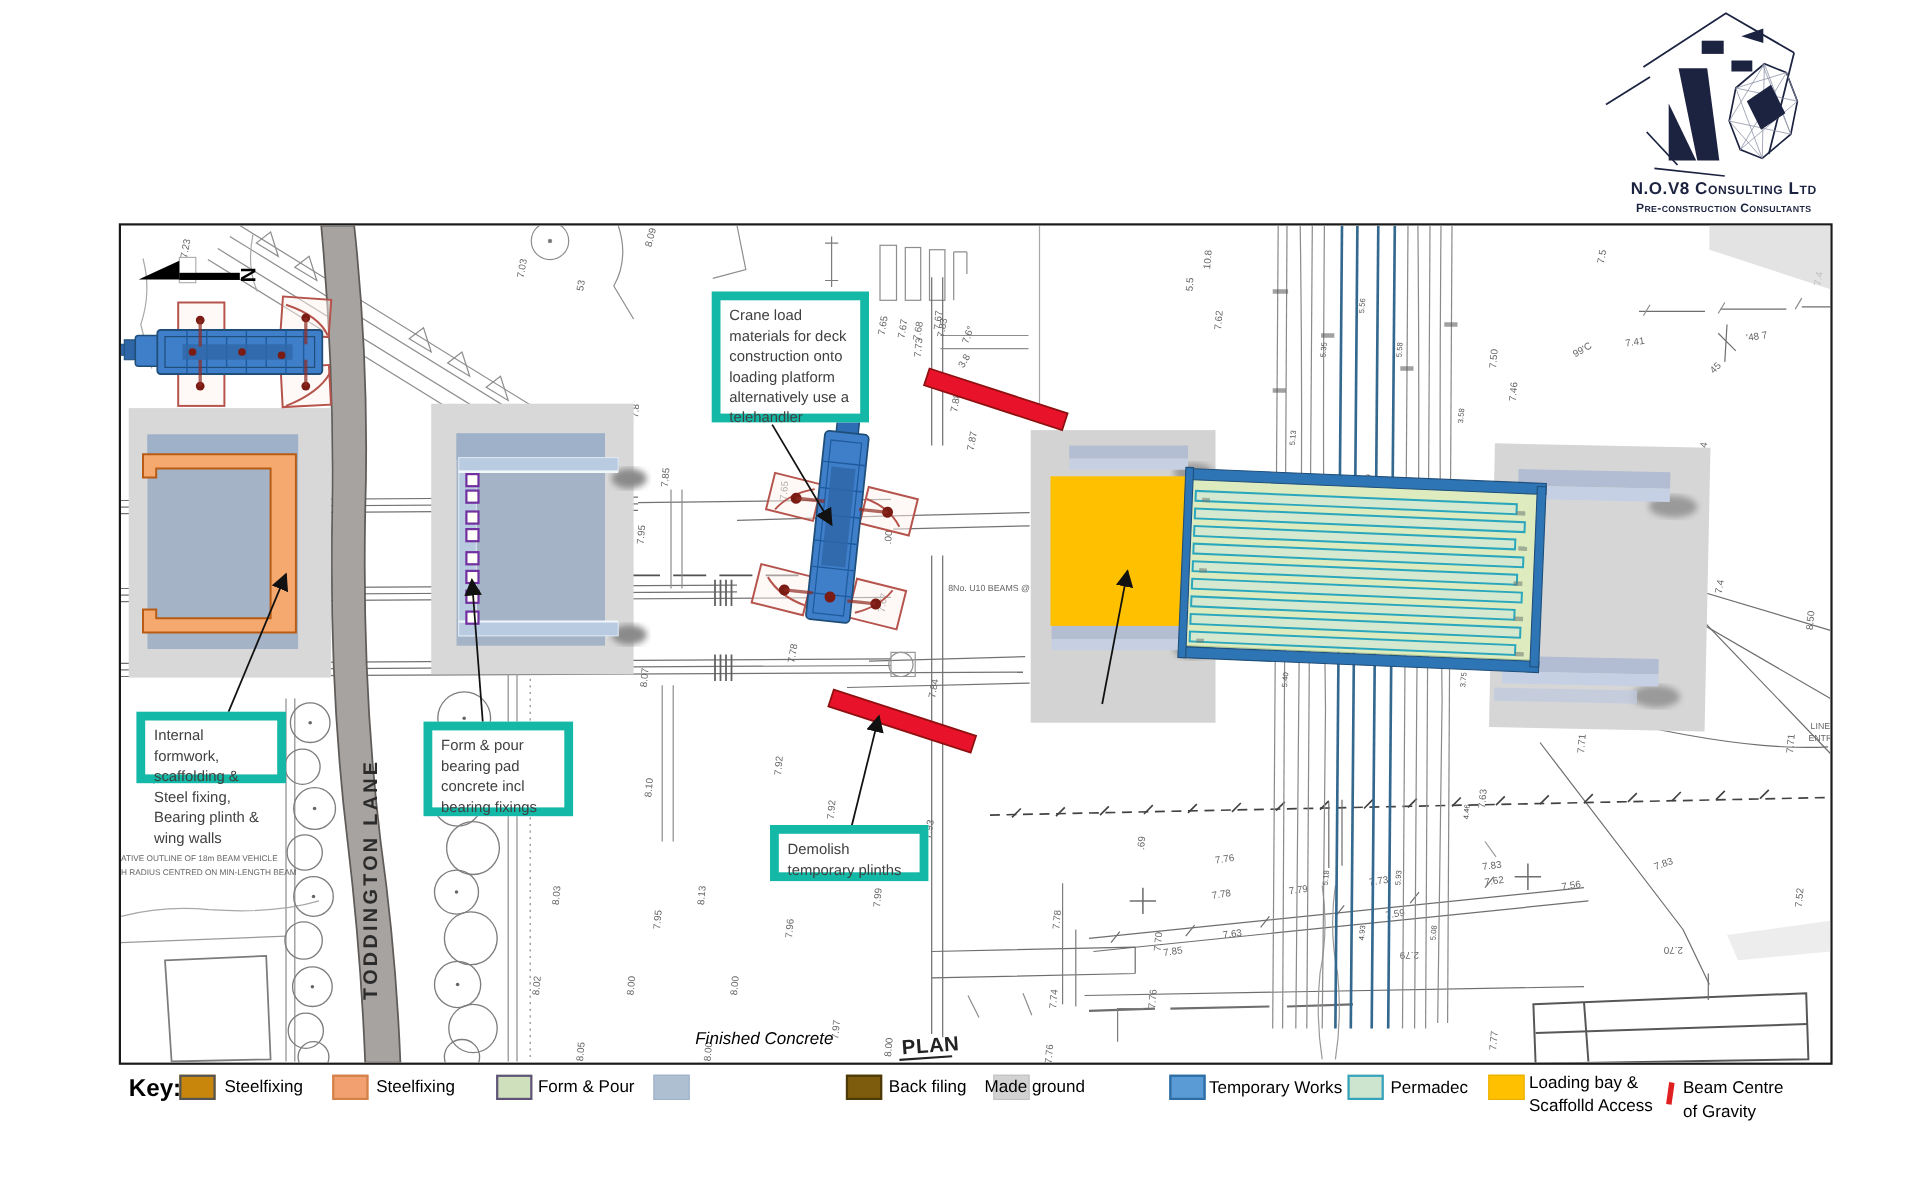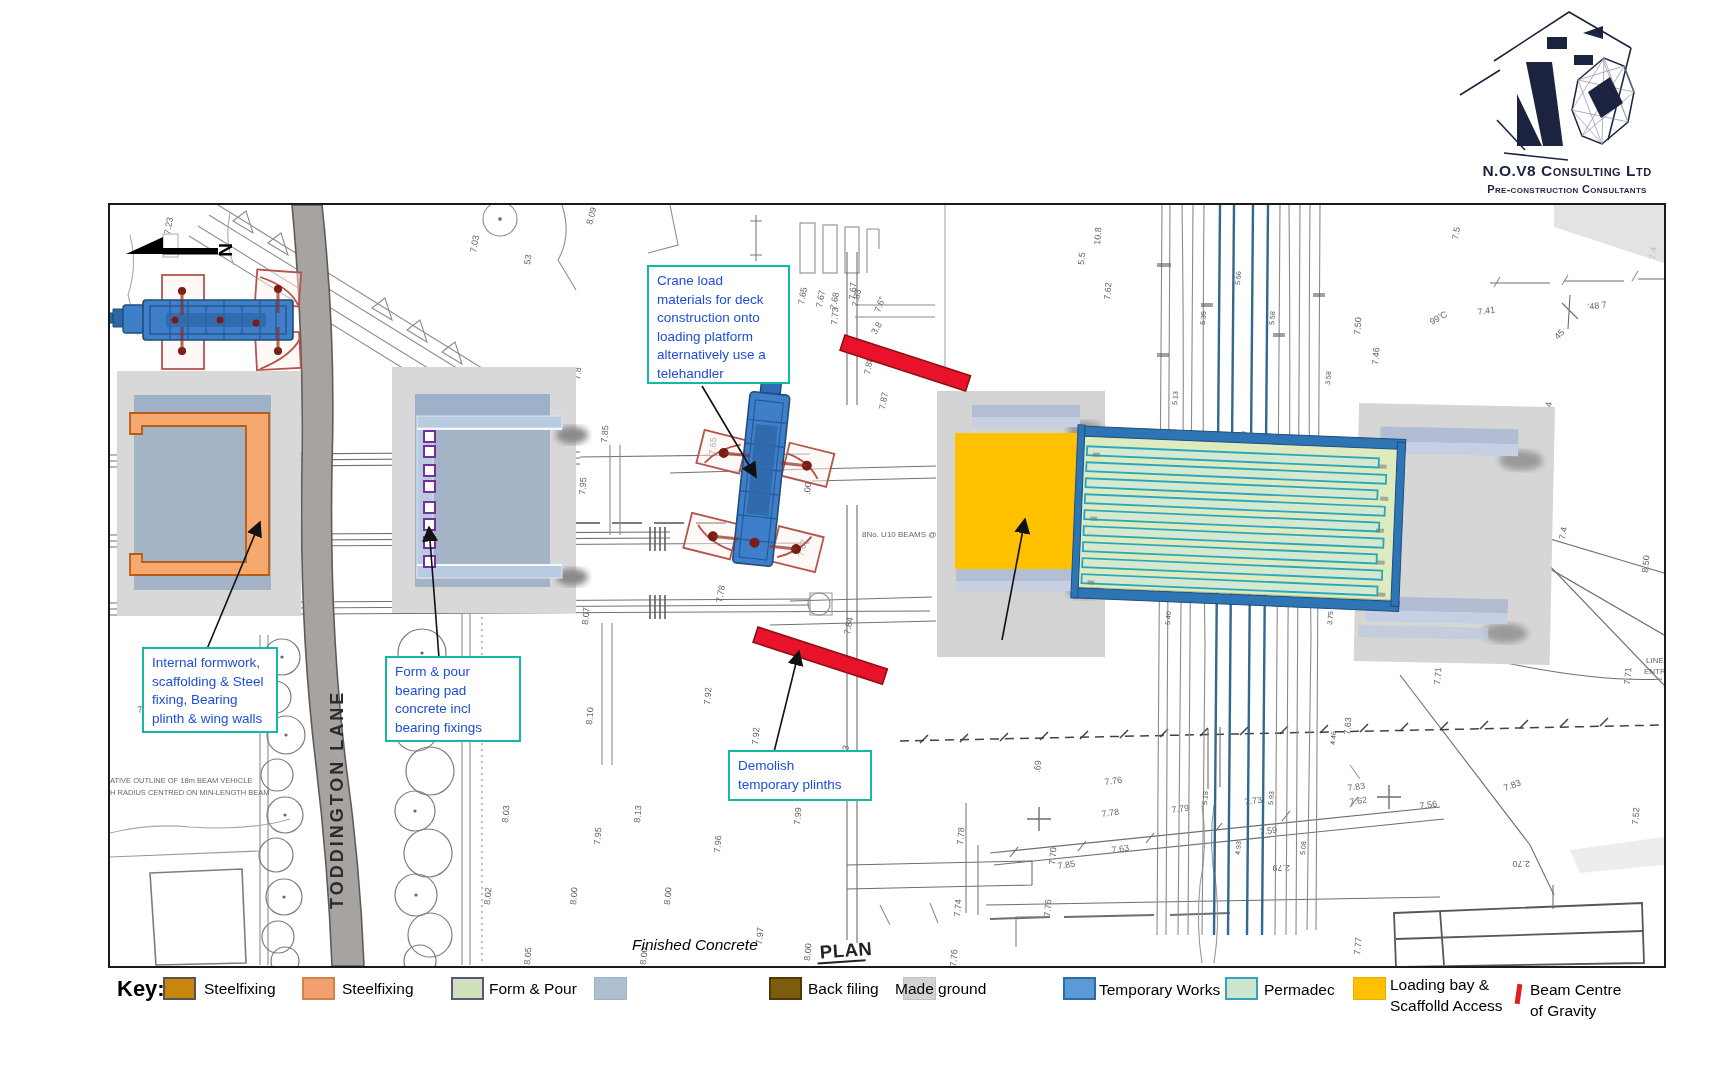--- a/index.html
+++ b/index.html
@@ -1,22 +1,22 @@
 <!DOCTYPE html>
 <html><head>
 <meta charset="utf-8">
 <style>
   html,body{margin:0;padding:0;background:#ffffff;}
   body{width:1732px;height:1080px;position:relative;overflow:hidden;
        font-family:"Liberation Sans", sans-serif;}
   #page{position:absolute;left:0;top:0;width:1732px;height:1080px;background:#fff;}
   #plan{position:absolute;left:108px;top:203px;width:1558px;height:765px;
         border:2px solid #1a1a1a;box-sizing:border-box;background:#fff;}
-  .callout{position:absolute;background:#fff;border:2px solid #14b8a6;
-           font-size:13.5px;line-height:18.6px;color:#1d4ed8;padding:5px 8px;box-sizing:border-box;}
+  .callout{position:absolute;background:#fff;border:8px solid #14b8a6;
+           font-size:13.5px;line-height:18.6px;color:#404040;padding:5px 8px;box-sizing:border-box;}
   .leg{position:absolute;font-size:15.5px;color:#000;}
   .sw{position:absolute;width:33px;height:23px;box-sizing:border-box;}
 </style>
 </head>
 <body>
 <div id="page">
 
   <div id="logo" style="position:absolute;left:1400px;top:0px;width:332px;height:200px;">
     <svg width="332" height="200" viewBox="0 0 332 200">
       <g stroke="#1c2340" stroke-width="1.6" fill="none">
@@ -488,23 +488,23 @@
   <path d="M592,181 L646,272" marker-end="url(#ah)"></path>
   <path d="M97,444 L150,317" marker-end="url(#ah)"></path>
   <path d="M329,453 L319,322" marker-end="url(#ah)"></path>
   <path d="M664,547 L689,446" marker-end="url(#ah)"></path>
   <path d="M892,435 L915,314" marker-end="url(#ah)"></path>
 </g>
     </svg>
   </div>
 
   <div class="callout" style="left:647px;top:265px;width:143px;height:119px;">Crane load materials for deck construction onto loading platform alternatively use a telehandler</div>
-  <div class="callout" style="left:142px;top:647px;width:136px;height:86px;">Internal formwork, scaffolding &amp; Steel fixing, Bearing plinth &amp; wing walls</div>
+  <div class="callout" style="left:124px;top:647px;width:136px;height:65px;">Internal formwork, scaffolding &amp; Steel fixing, Bearing plinth &amp; wing walls</div>
   <div class="callout" style="left:385px;top:656px;width:136px;height:86px;">Form &amp; pour bearing pad concrete incl bearing fixings</div>
-  <div class="callout" style="left:700px;top:750px;width:144px;height:51px;margin-left:28px;">Demolish<br>temporary plinths</div>
+  <div class="callout" style="left:700px;top:750px;width:144px;height:51px;">Demolish<br>temporary plinths</div>
 
   <div class="leg" style="left:117px;top:976px;font-weight:bold;font-size:22px;">Key:</div>
   <div class="sw" style="left:163px;top:977px;background:#c8860d;border:2px solid #555;"></div>
   <div class="leg" style="left:204px;top:980px;">Steelfixing</div>
   <div class="sw" style="left:302px;top:977px;background:#f2a06f;border:2px solid #d4824c;"></div>
   <div class="leg" style="left:342px;top:980px;">Steelfixing</div>
   <div class="sw" style="left:451px;top:977px;background:#cfe0bd;border:2px solid #5f5378;"></div>
   <div class="leg" style="left:489px;top:980px;">Form &amp; Pour</div>
   <div class="sw" style="left:594px;top:977px;background:#aebfd2;border:1px solid #9fb2c8;"></div>
   <div class="leg" style="left:632px;top:936px;font-style:italic;">Finished Concrete</div>

